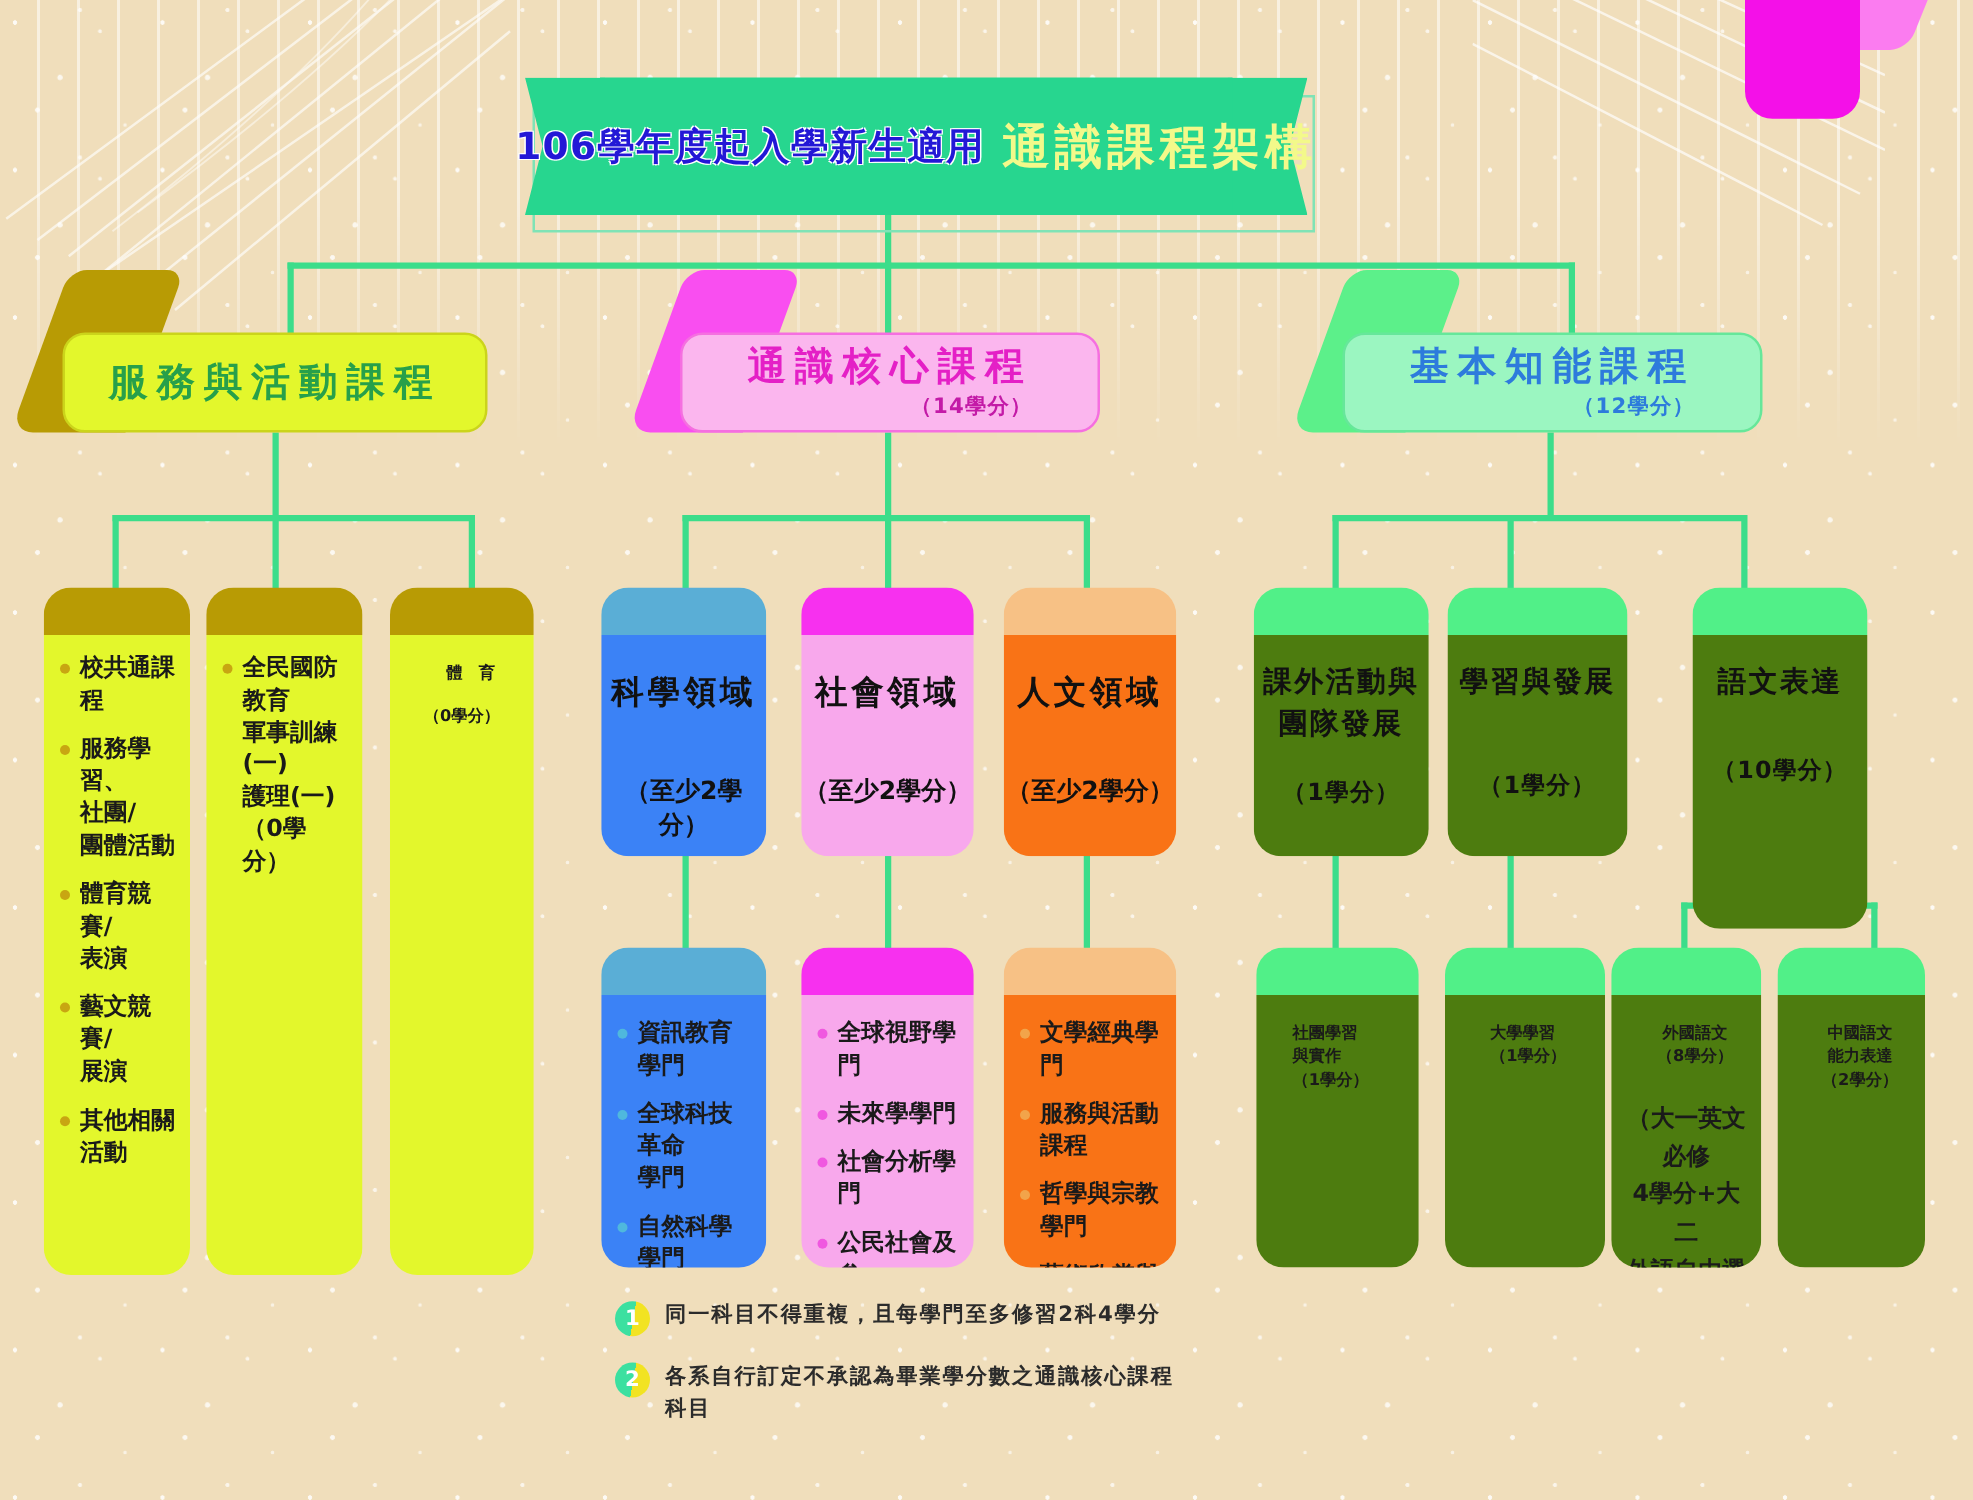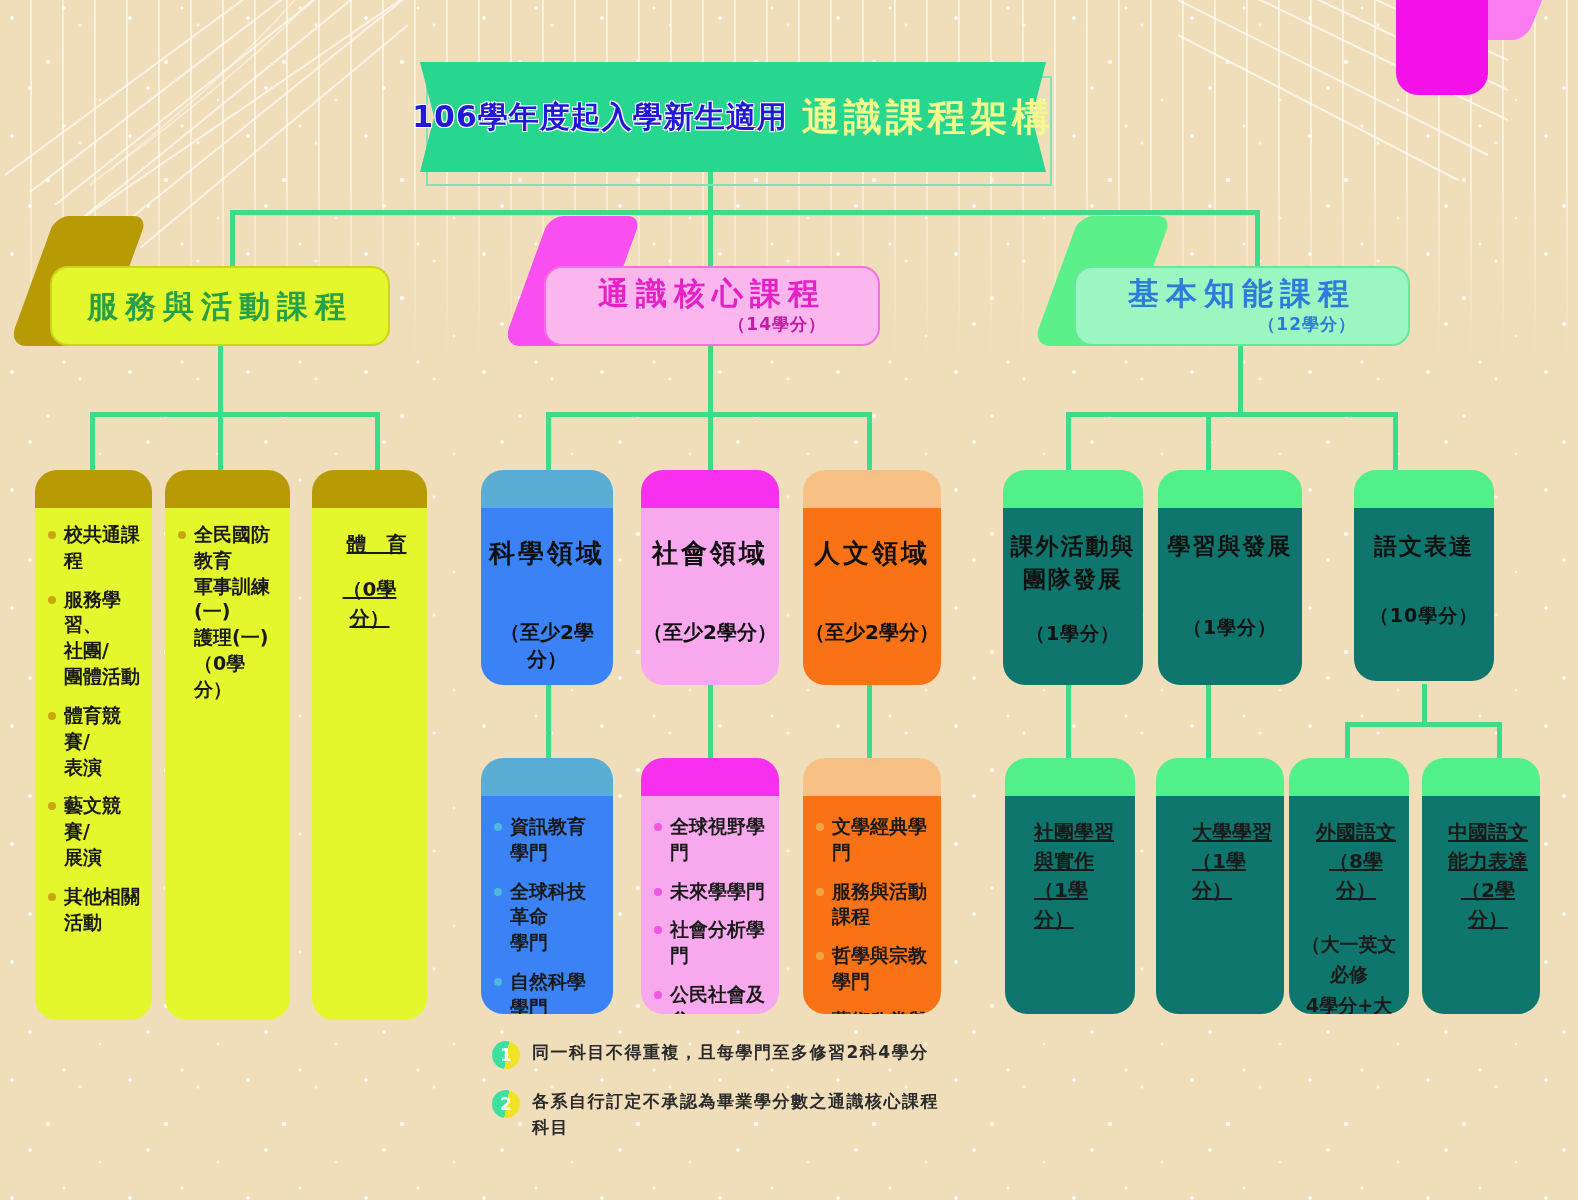--- a/index.html
+++ b/index.html
@@ -113,21 +113,21 @@
 
   .card.olive .cap{background:#b89b04;}
   .card.olive .body{background:#e3f72c;}
   .card.sci  .cap{background:#5aaed6;}
   .card.sci  .body{background:#3b82f6;}
   .card.soc  .cap{background:#f730ef;}
   .card.soc  .body{background:#f8a8ec;}
   .card.hum  .cap{background:#f7c185;}
   .card.hum  .body{background:#f97316;}
   .card.grn  .cap{background:#51f088;}
-  .card.grn  .body{background:#0f766e;}
+  .card.grn  .body{background:#4d7c0f;}
 
   
   ul.blist{list-style:none;margin:0;padding:0;}
   ul.blist li{
     position:relative;padding-left:17px;margin-bottom:13px;
     font-size:19px;line-height:1.36;color:#1a1a1a;font-weight:bold;
   }
   ul.blist li::before{
     content:"";position:absolute;left:1px;top:9px;width:8px;height:8px;border-radius:50%;
   }
@@ -146,21 +146,21 @@
   }
   .kn-title{
     font-size:23px;font-weight:bold;letter-spacing:2px;color:#111;text-align:center;
     margin-top:22px;line-height:1.45;
   }
   .kn-credit{
     font-size:19px;font-weight:bold;color:#111;text-align:center;margin-top:36px;letter-spacing:1px;
   }
 
   
-  .ctext{font-size:20px;font-weight:bold;color:#1a1a1a;line-height:1.45;text-decoration:underline;}
+  .ctext{font-size:13px;font-weight:bold;color:#1a1a1a;line-height:1.45;}
   .ctext.center{text-align:center;}
   .note-block{font-size:19px;font-weight:bold;color:#1a1a1a;text-align:center;line-height:1.6;margin-top:24px;}
 
   
   #footnotes{position:absolute;left:492px;top:1040px;width:520px;}
   .fn{display:flex;align-items:flex-start;margin-bottom:20px;}
   .fn-badge{
     flex:0 0 28px;width:28px;height:28px;border-radius:50%;
     background:linear-gradient(100deg,#3ce0a0 0 52%,#f2e322 52% 100%);
     color:#fff;font-weight:bold;font-size:17px;
@@ -364,21 +364,21 @@
     <div class="kn-credit" style="margin-top:24px;">（1學分）</div>
   </div>
 </div>
 <div class="card grn" style="left:1158px;top:470px;width:144px;height:215px;">
   <div class="cap"></div>
   <div class="body" style="padding:0;">
     <div class="kn-title">學習與發展</div>
     <div class="kn-credit" style="margin-top:52px;">（1學分）</div>
   </div>
 </div>
-<div class="card grn" style="left:1354px;top:470px;width:140px;height:211px;">
+<div class="card grn" style="left:1354px;top:470px;width:140px;height:273px;">
   <div class="cap"></div>
   <div class="body" style="padding:0;">
     <div class="kn-title">語文表達</div>
     <div class="kn-credit" style="margin-top:40px;">（10學分）</div>
   </div>
 </div>
 
 <div class="card grn" style="left:1005px;top:758px;width:130px;height:256px;">
   <div class="cap"></div>
   <div class="body" style="padding-top:22px;">

